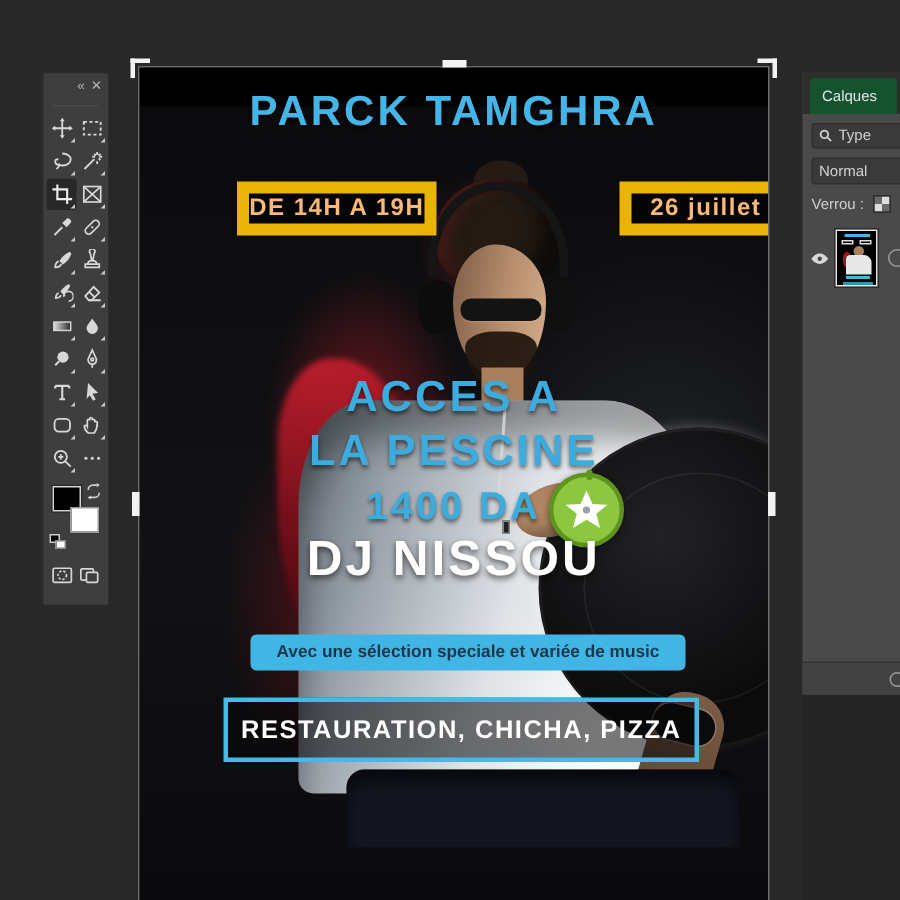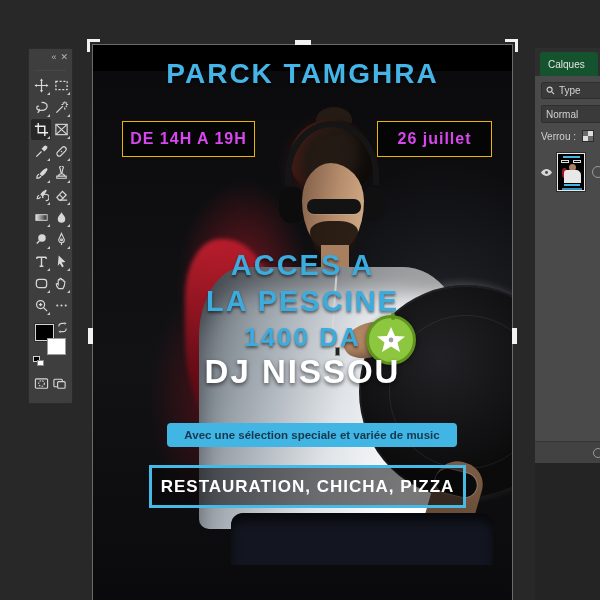--- a/index.html
+++ b/index.html
@@ -86,23 +86,23 @@
   .pants    { left:138px; top:442px; width:262px; height:52px; background:#131620;
               border-radius:12px 12px 0 0; box-shadow:inset 0 8px 10px rgba(0,0,0,.6); }
 
   .strip-top    { position:absolute; left:0; top:0; width:100%; height:26px; background:#000; }
   .strip-bottom { position:absolute; left:0; bottom:0; width:100%; height:18px; background:#000; }
 
   
   .p-title { position:absolute; left:0; top:13px; width:100%; text-align:center;
              color:#45b5e8; font-size:28px; font-weight:bold; letter-spacing:2px;
              text-shadow:0 2px 2px rgba(0,0,0,.6); }
-  .badge { position:absolute; height:36px; border:1px solid #eab308; background:rgba(0,0,0,.55);
+  .badge { position:absolute; height:36px; border:8px solid #eab308; background:rgba(0,0,0,.55);
            display:flex; align-items:center; justify-content:center;
-           color:#d946ef; font-size:16px; font-weight:bold; letter-spacing:1px; }
+           color:#fdba74; font-size:16px; font-weight:bold; letter-spacing:1px;margin-left:36px; }
   .badge-time { left:29px;  top:76px; width:133px; }
   .badge-date { left:284px; top:76px; width:115px; }
   .p-line { position:absolute; left:0; width:100%; text-align:center; color:#3cacdf;
             font-weight:bold; letter-spacing:2px; text-shadow:0 2px 3px rgba(0,0,0,.55); }
   .p-l1 { top:204px; font-size:29px; }
   .p-l2 { top:240px; font-size:29px; }
   .p-l3 { top:277px; font-size:26px; }
   .p-dj { position:absolute; left:0; top:308px; width:100%; text-align:center; color:#fff;
           font-size:33px; font-weight:bold; letter-spacing:2px; text-shadow:0 2px 4px rgba(0,0,0,.6); }
   .logo { position:absolute; left:273px; top:270px; width:50px; height:50px; border-radius:50%;

